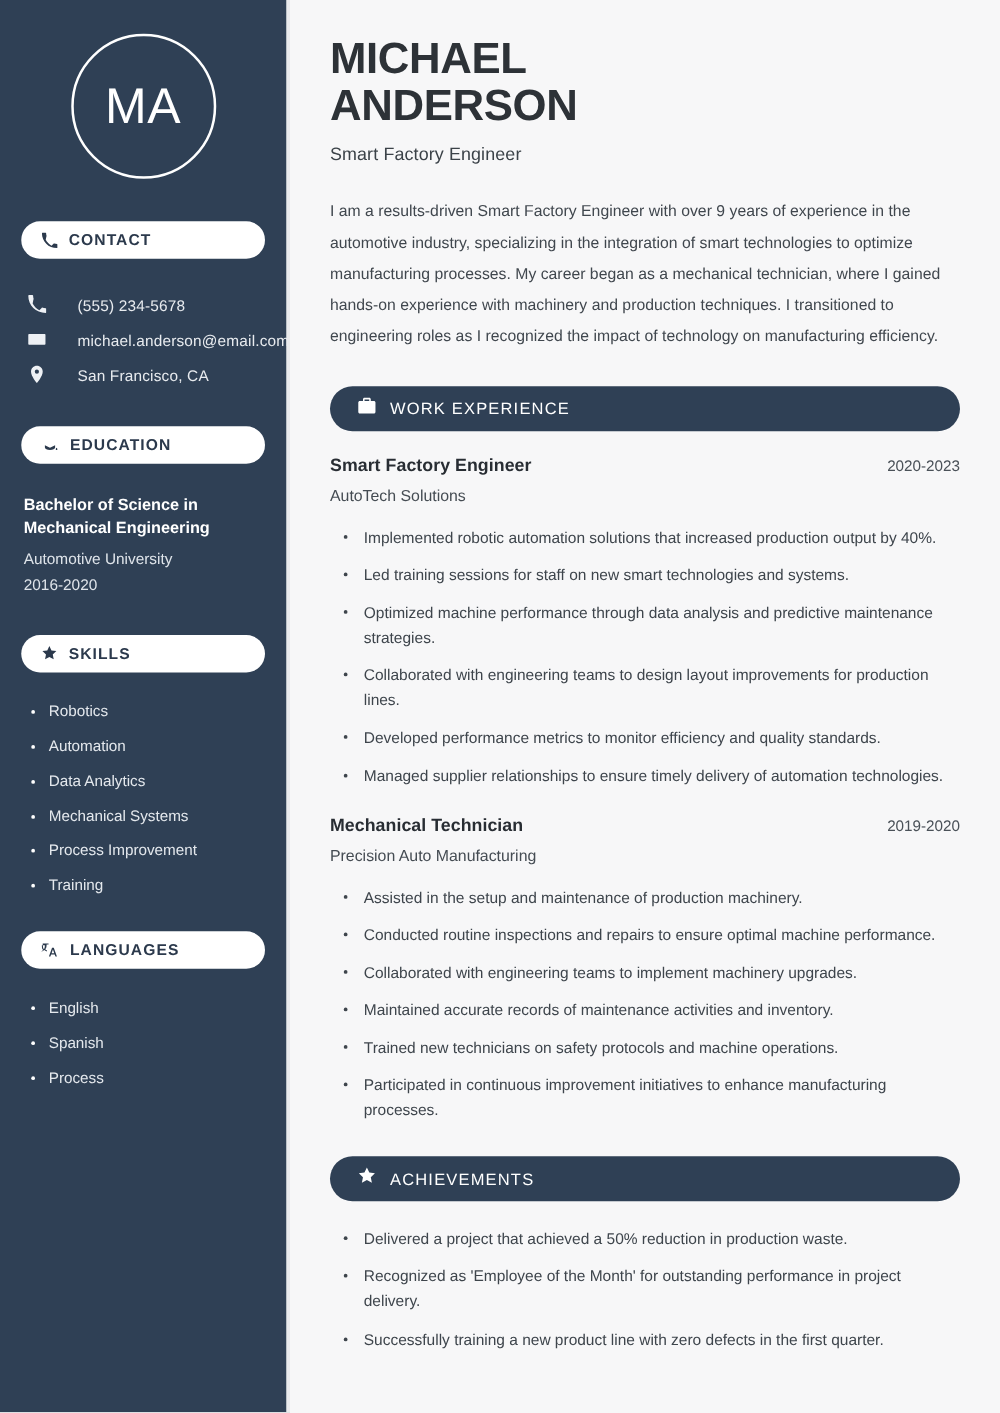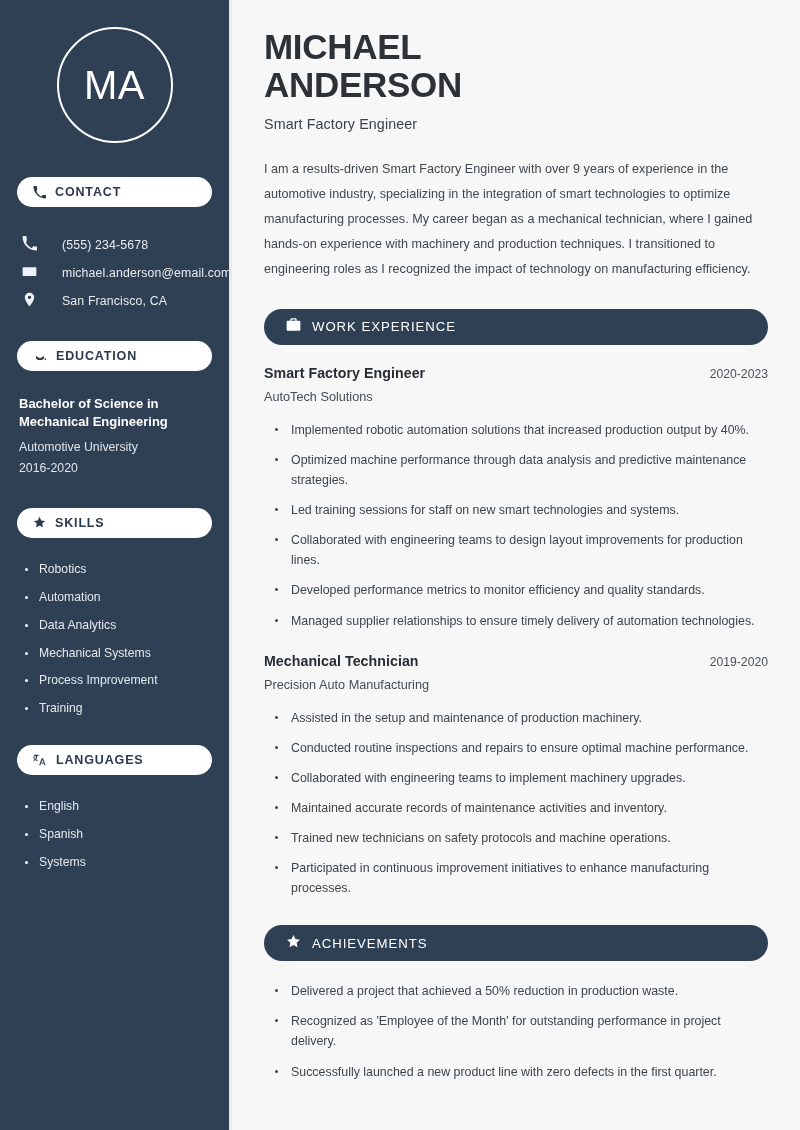--- a/index.html
+++ b/index.html
@@ -262,21 +262,21 @@
         <svg width="14" height="14" viewBox="0 0 24 24" fill="#2b394c">
             <path d="M2 3h8v1.6H7.3v1.1c0 2.1-.6 4-1.9 5.4.8.7 1.7 1.2 2.6 1.5l-.6 1.5c-1.2-.4-2.3-1.1-3.2-2-1 .9-2.1 1.6-3.2 2L0 13.6c1-.3 1.9-.8 2.6-1.5C1.4 10.7.8 8.8.8 6.7V5.6H2V3zm.3 2.6v1.1c0 1.7.4 3.1 1.3 4.2.8-1.1 1.3-2.5 1.3-4.2V5.6H2.3z"></path>
             <path d="M14.8 9h2.4l4.3 12h-2l-1-3h-5l-1 3h-2l4.3-12zm1.2 2.4l-1.8 5.2h3.6l-1.8-5.2z"></path>
           </svg>
       </span>
       <span class="pill-label">LANGUAGES</span>
     </div>
     <ul class="side-list">
       <li>English</li>
       <li>Spanish</li>
-      <li>Systems</li>
+      <li>Process</li>
     </ul>
 
   </aside>
 
   <main class="main">
 
     <h1 class="name">
       <span>MICHAEL</span><br>
       <span>ANDERSON</span>
     </h1>
@@ -293,22 +293,22 @@
     </div>
 
     <div class="exp-block">
       <div class="exp-head">
         <span class="exp-role">Smart Factory Engineer</span>
         <span class="exp-date">2020-2023</span>
       </div>
       <div class="exp-company">AutoTech Solutions</div>
       <ul class="main-list">
         <li>Implemented robotic automation solutions that increased production output by 40%.</li>
+        <li>Led training sessions for staff on new smart technologies and systems.</li>
         <li>Optimized machine performance through data analysis and predictive maintenance strategies.</li>
-        <li>Led training sessions for staff on new smart technologies and systems.</li>
         <li>Collaborated with engineering teams to design layout improvements for production lines.</li>
         <li>Developed performance metrics to monitor efficiency and quality standards.</li>
         <li>Managed supplier relationships to ensure timely delivery of automation technologies.</li>
       </ul>
     </div>
 
     <div class="exp-block">
       <div class="exp-head">
         <span class="exp-role">Mechanical Technician</span>
         <span class="exp-date">2019-2020</span>
@@ -328,17 +328,17 @@
       <span>
         <svg width="15" height="15" viewBox="0 0 24 24" fill="#ffffff">
             <path d="M12 1.5l3.1 6.6 7.2.9-5.3 5 1.4 7.2L12 17.6 5.6 21.2 7 14l-5.3-5 7.2-.9L12 1.5z"></path>
           </svg>
       </span>
       <span class="sec-label">ACHIEVEMENTS</span>
     </div>
     <ul class="main-list">
       <li>Delivered a project that achieved a 50% reduction in production waste.</li>
       <li>Recognized as 'Employee of the Month' for outstanding performance in project delivery.</li>
-      <li>Successfully launched a new product line with zero defects in the first quarter.</li>
+      <li>Successfully training a new product line with zero defects in the first quarter.</li>
     </ul>
 
   </main>
 </div>
 
 </body></html>

